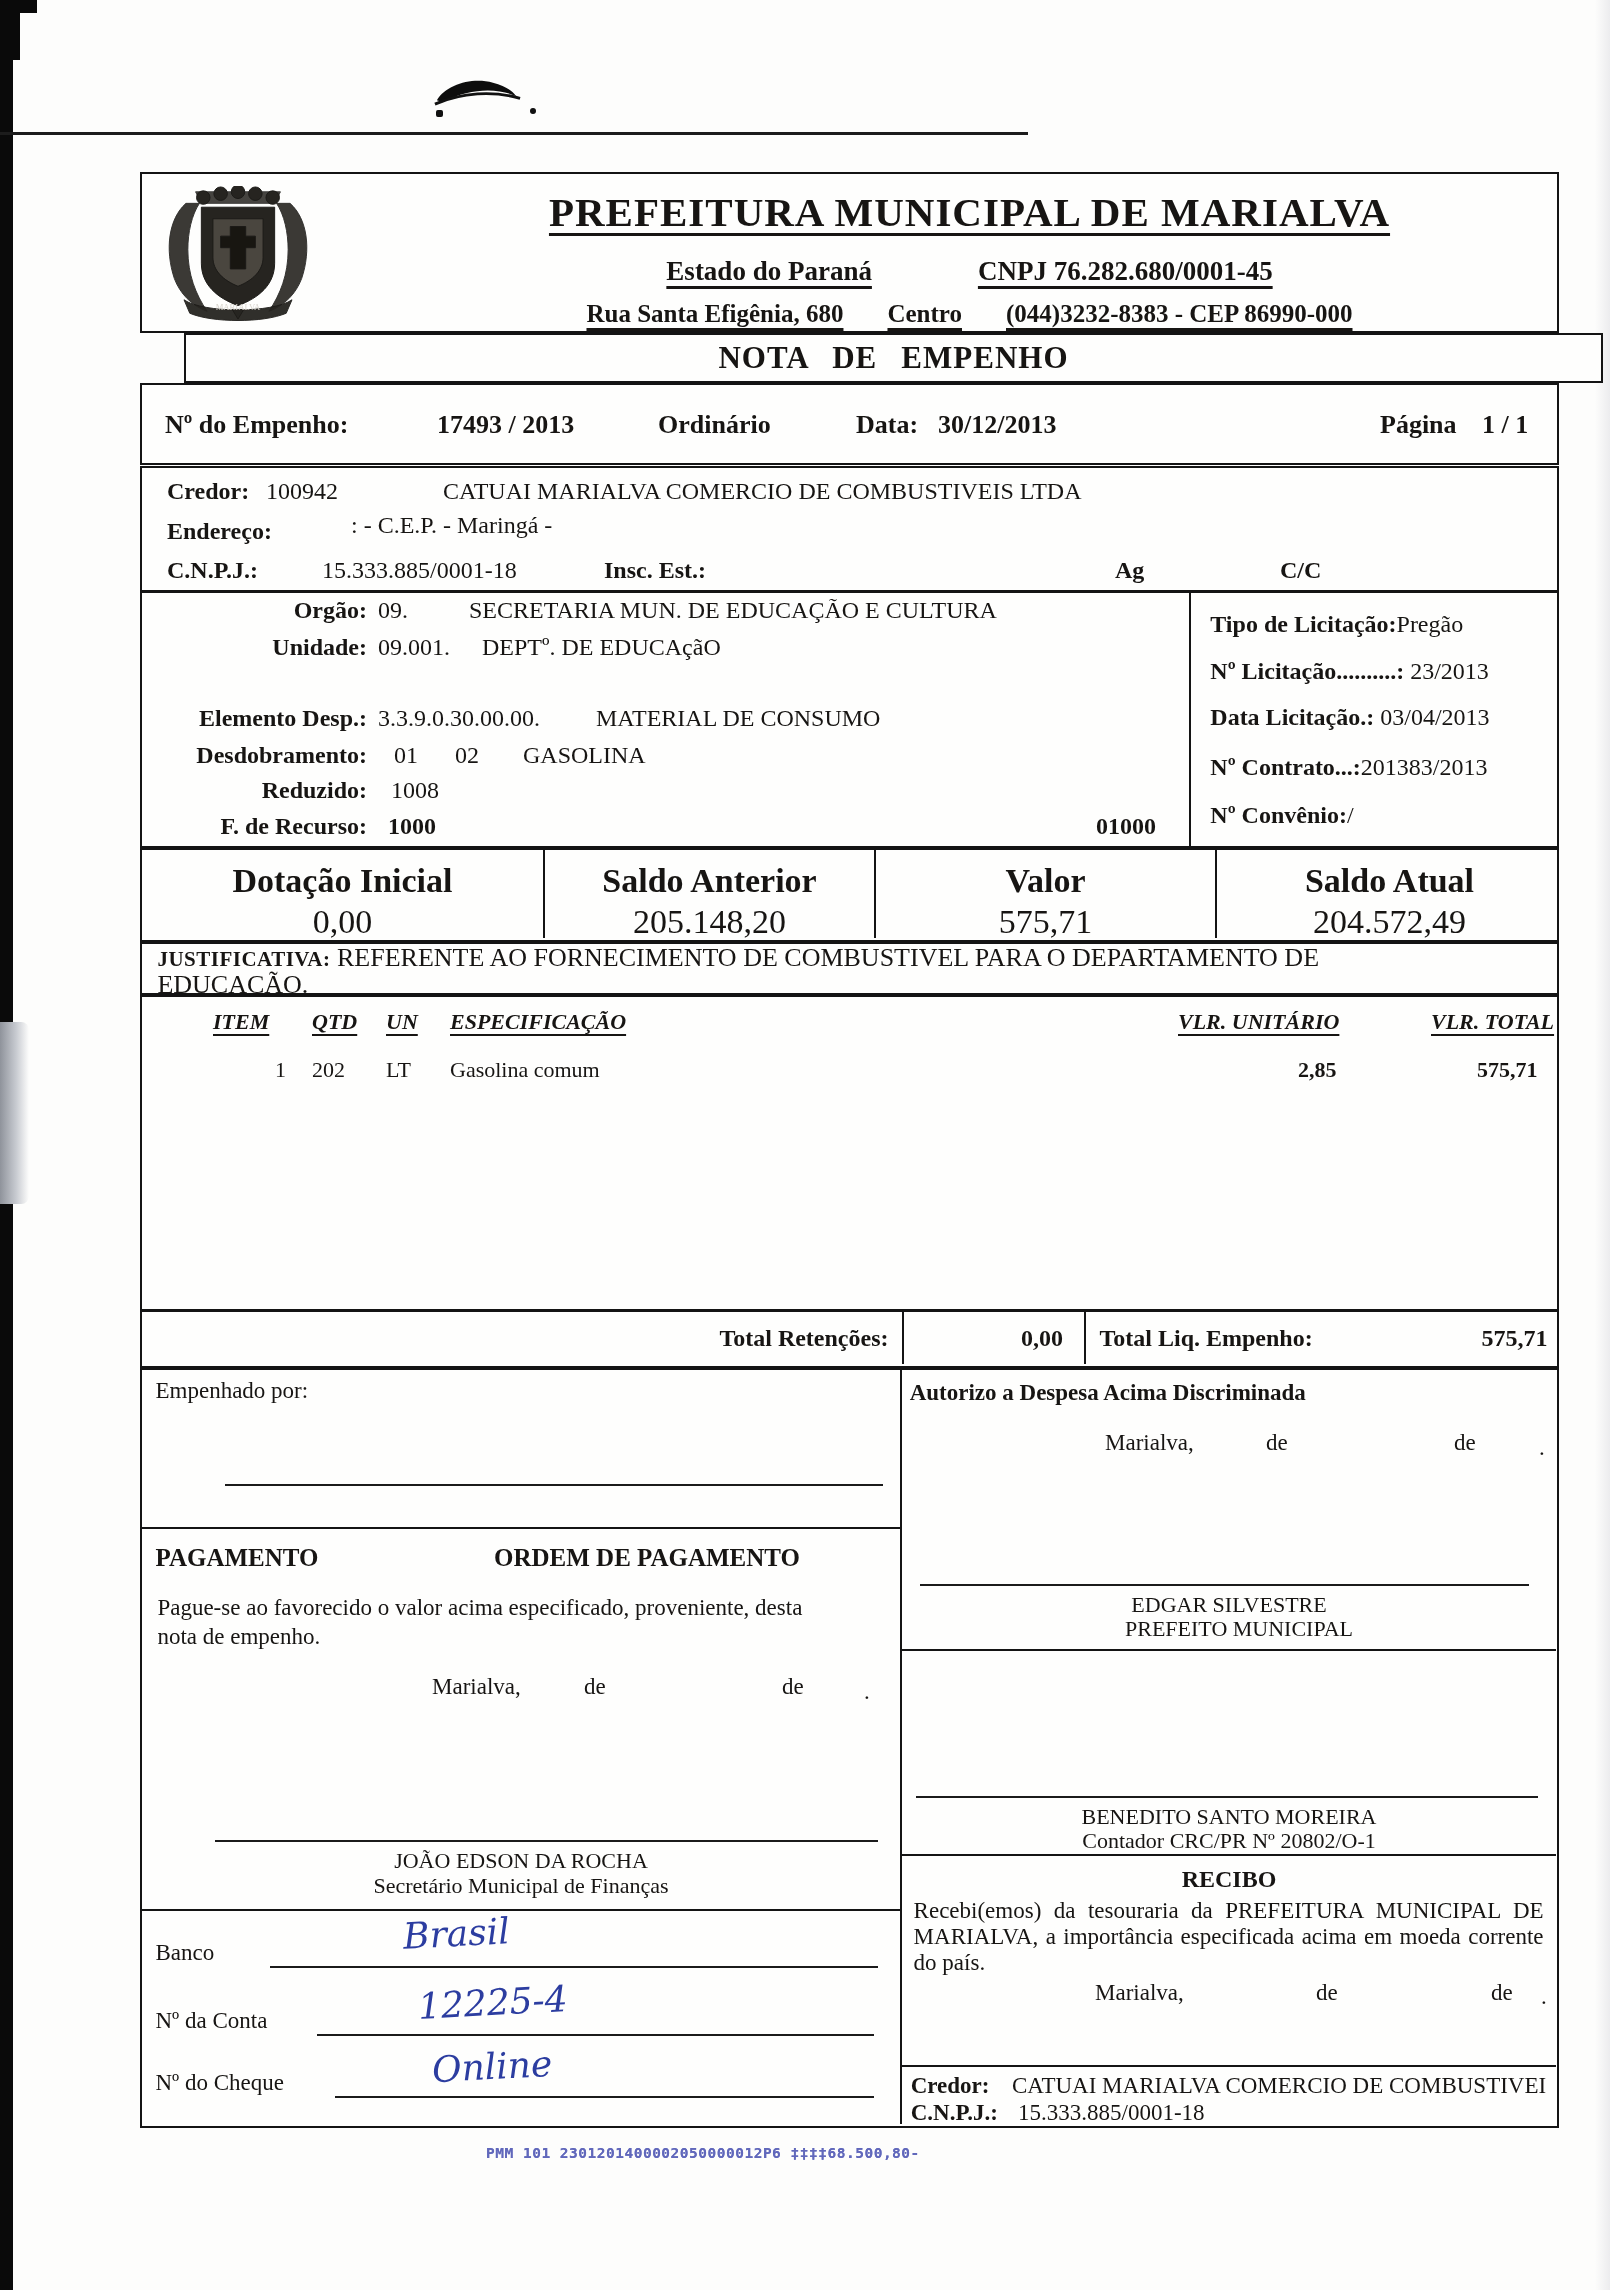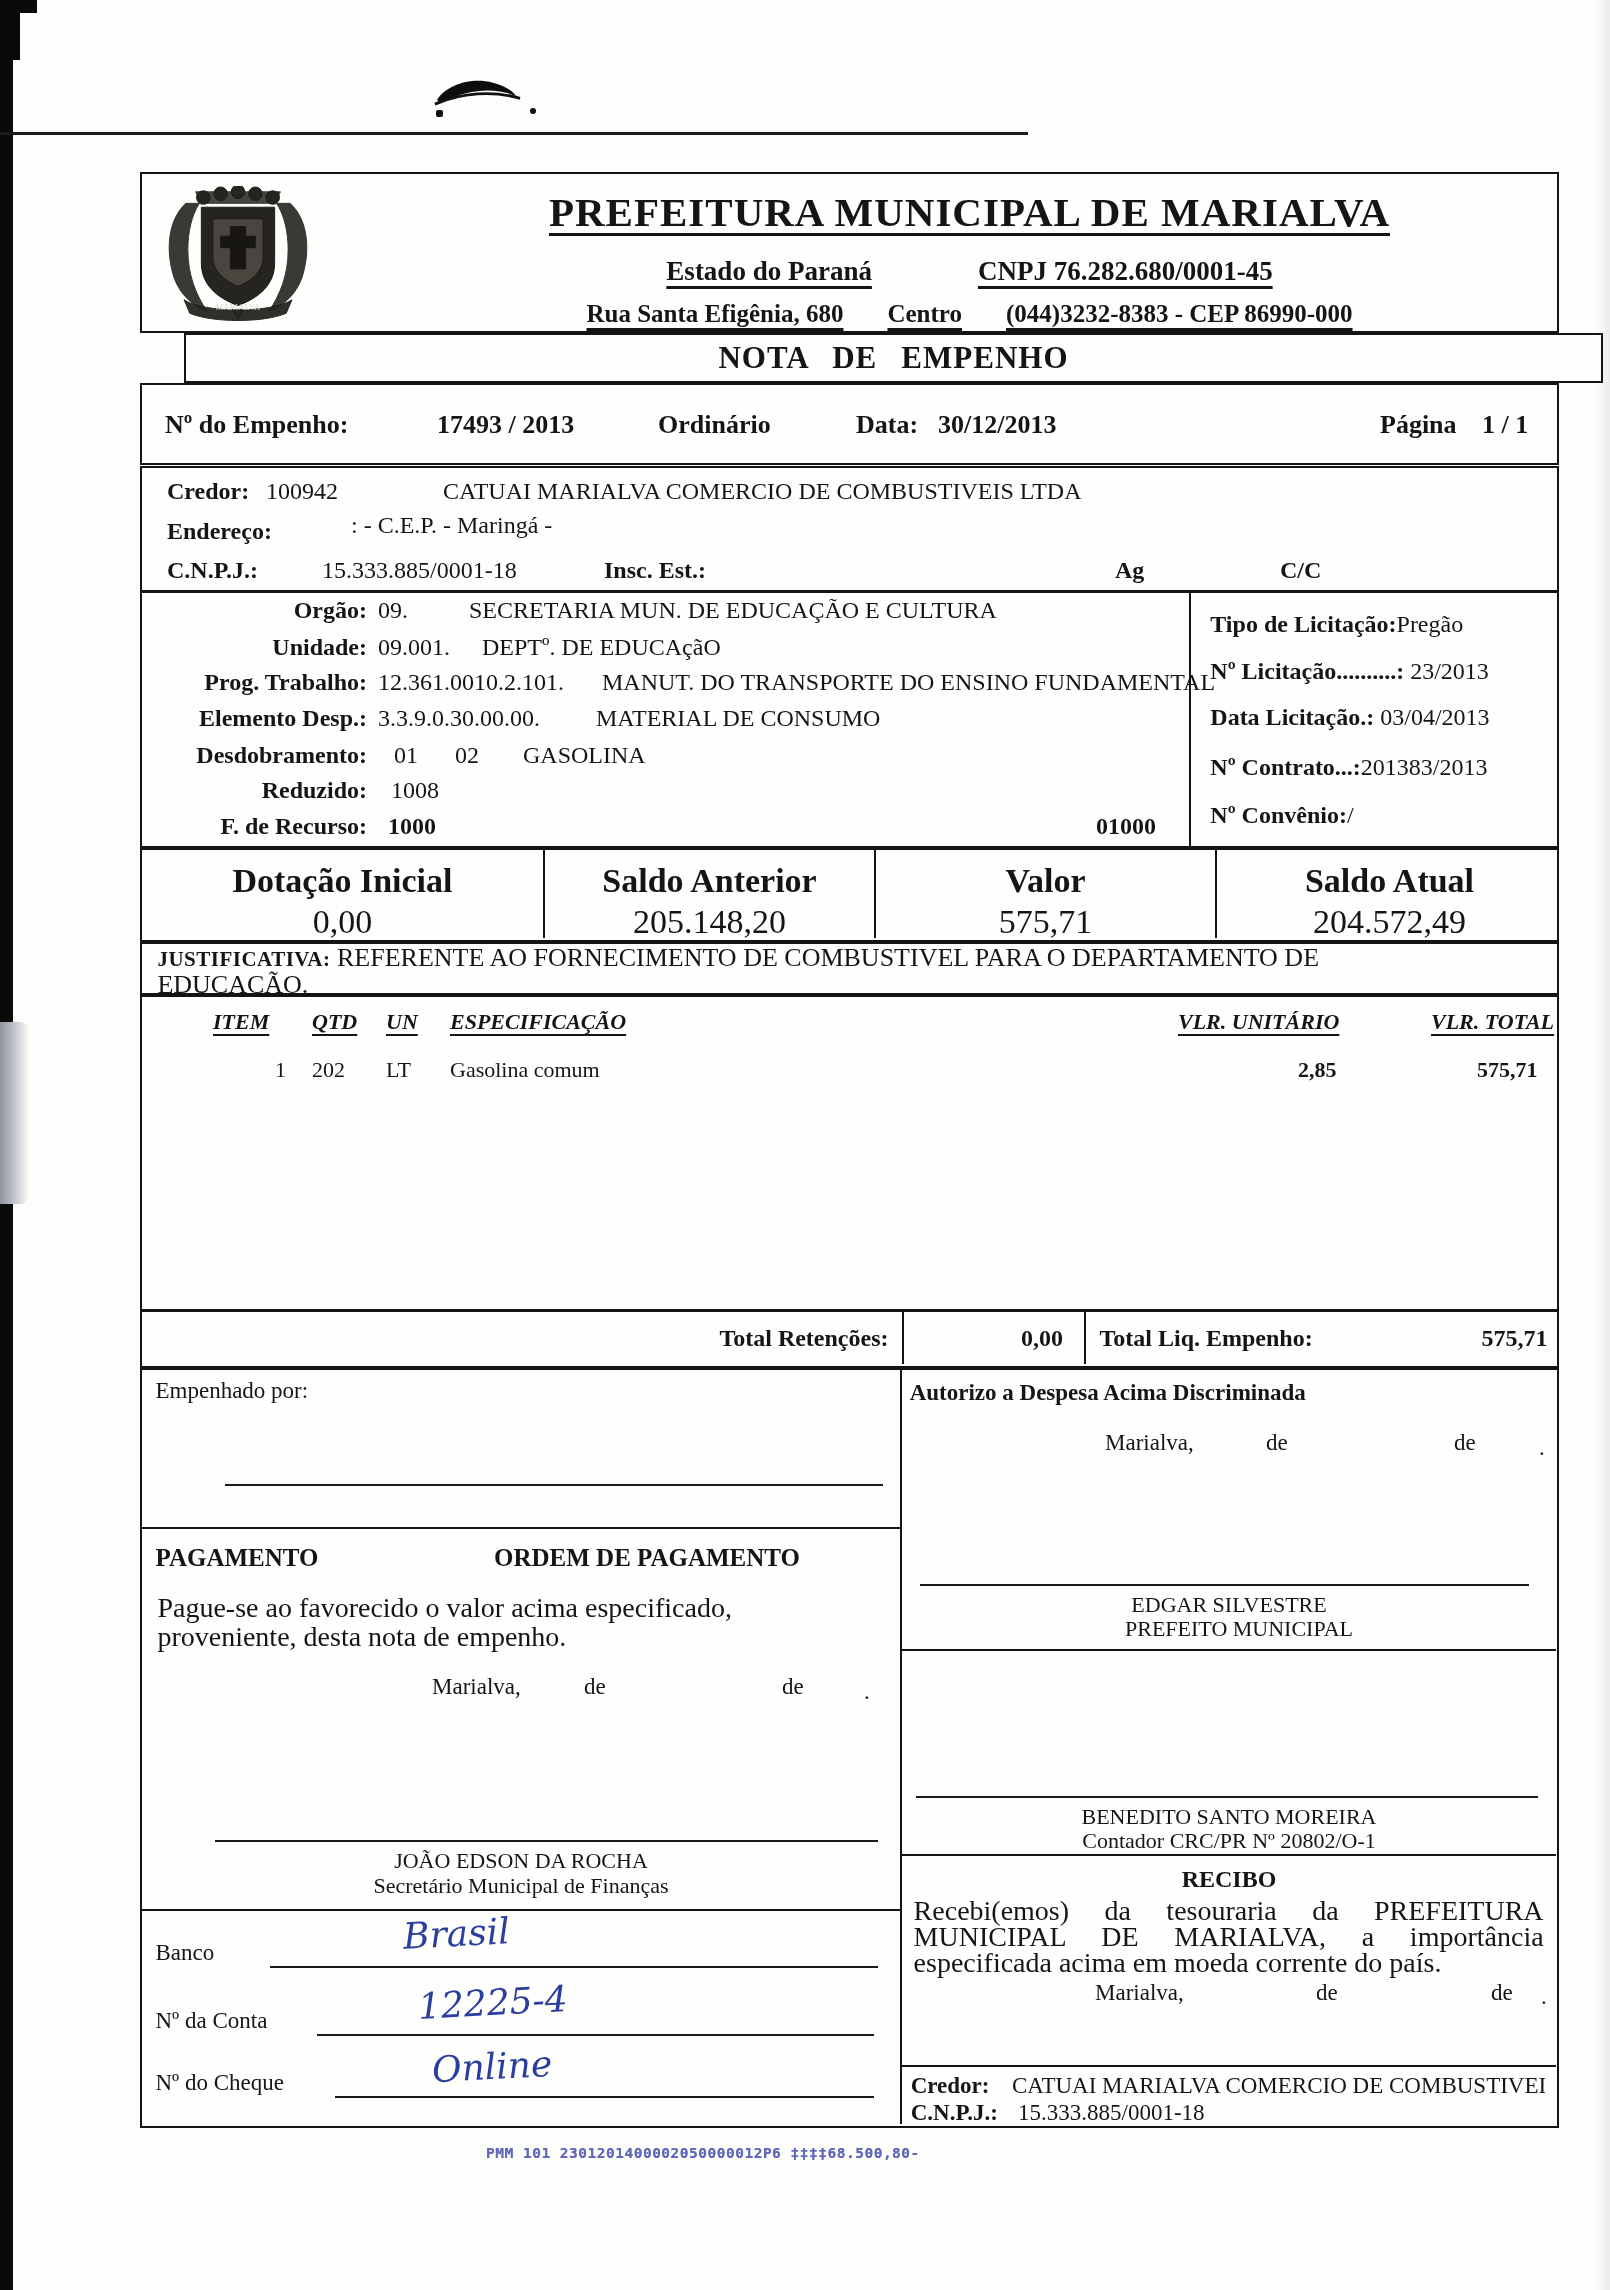--- a/index.html
+++ b/index.html
@@ -77,21 +77,21 @@
   .low-left{position:absolute;left:0;top:0;width:760px;height:754px;border-right:2.9px solid #141414;box-sizing:border-box;}
   .low-right{position:absolute;left:760px;top:0;width:654px;height:754px;}
   .lbox{position:absolute;left:0;width:100%;box-sizing:border-box;}
   .bt{border-top:2.9px solid #141414;}
   .sigline{position:absolute;height:0;border-top:2.9px solid #1b1b1b;}
   .cname{position:absolute;width:100%;text-align:center;font-size:22px;white-space:nowrap;}
   .dateline span{position:absolute;font-size:23px;}
   .small-label{font-size:23px;}
   .hand{position:absolute;font-family:"DejaVu Serif",serif;font-style:italic;font-size:36px;
         color:#2c3da0;transform:rotate(-3deg);white-space:nowrap;}
-  .para{position:absolute;font-size:28px;line-height:29px;}
+  .para{position:absolute;font-size:23px;line-height:29px;}
   .just-text{text-align:justify;}
   
   .stamp{position:absolute;left:486px;top:2145px;width:425px;font-family:"DejaVu Sans Mono",monospace;
          font-size:14.5px;font-weight:bold;color:#545cb6;letter-spacing:0.5px;opacity:0.92;
          text-shadow:0 0 0.6px #6a71c4;white-space:nowrap;}
 </style>
 </head>
 <body>
 
 <div class="page">
@@ -181,25 +181,20 @@
       <div class="orc-row" style="top:3.9px;">
         <span class="orc-label">Orgão:</span>
         <span class="abs" style="left:236px;">09.</span>
         <span class="abs" style="left:327px;">SECRETARIA MUN. DE EDUCAÇÃO E CULTURA</span>
       </div>
       <div class="orc-row" style="top:41px;">
         <span class="orc-label">Unidade:</span>
         <span class="abs" style="left:236px;">09.001.</span>
         <span class="abs" style="left:340px;">DEPTº. DE EDUCAçãO</span>
       </div>
-      <div class="orc-row" style="top:76px;">
-        <span class="orc-label">Prog. Trabalho:</span>
-        <span class="abs" style="left:236px;">12.361.0010.2.101.</span>
-        <span class="abs" style="left:460px;">MANUT. DO TRANSPORTE DO ENSINO FUNDAMENTAL</span>
-      </div>
       <div class="orc-row" style="top:112px;">
         <span class="orc-label">Elemento Desp.:</span>
         <span class="abs" style="left:236px;">3.3.9.0.30.00.00.</span>
         <span class="abs" style="left:454px;">MATERIAL DE CONSUMO</span>
       </div>
       <div class="orc-row" style="top:149px;">
         <span class="orc-label">Desdobramento:</span>
         <span class="abs" style="left:252px;">01</span>
         <span class="abs" style="left:313px;">02</span>
         <span class="abs" style="left:381px;">GASOLINA</span>

